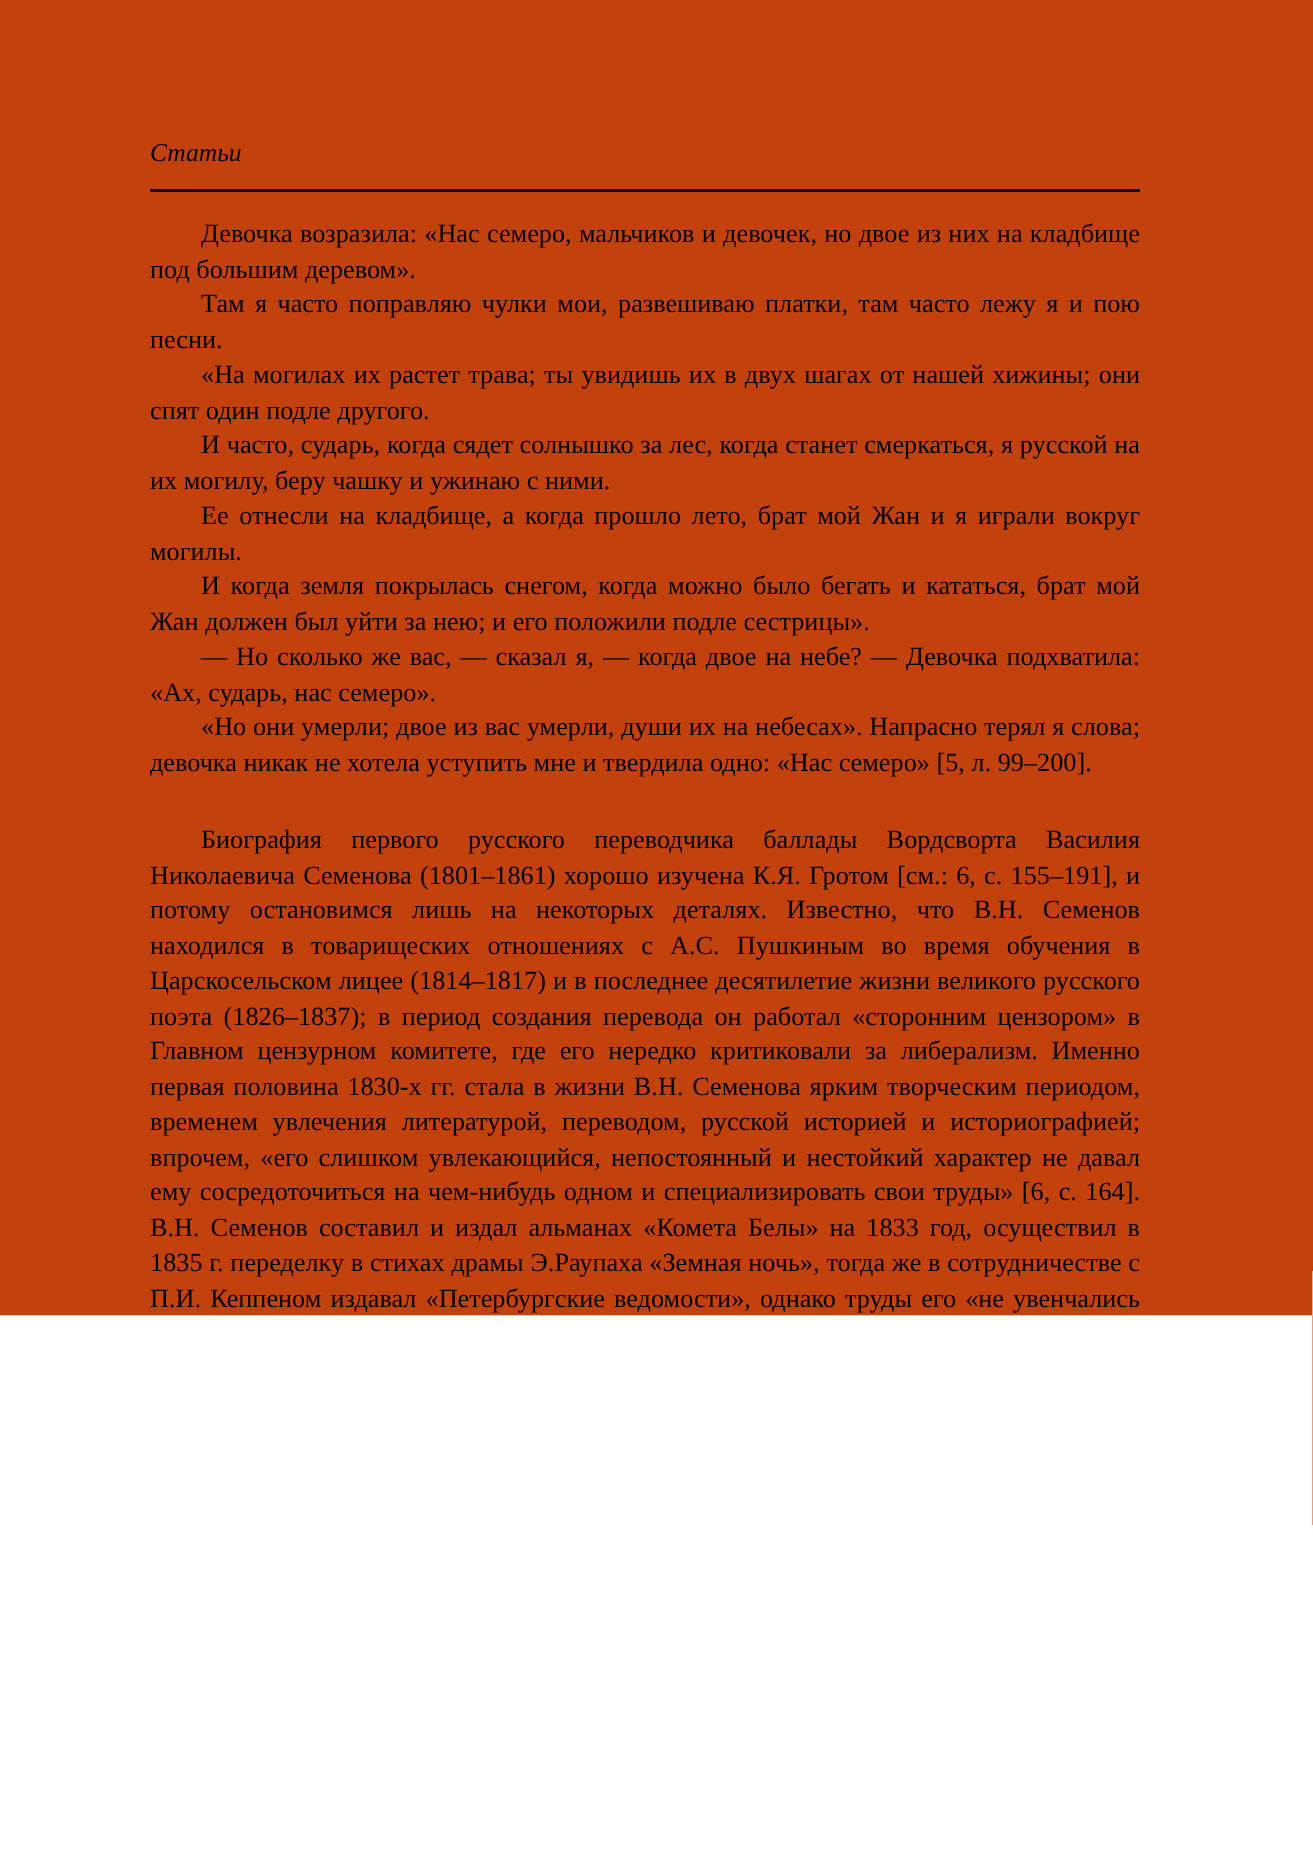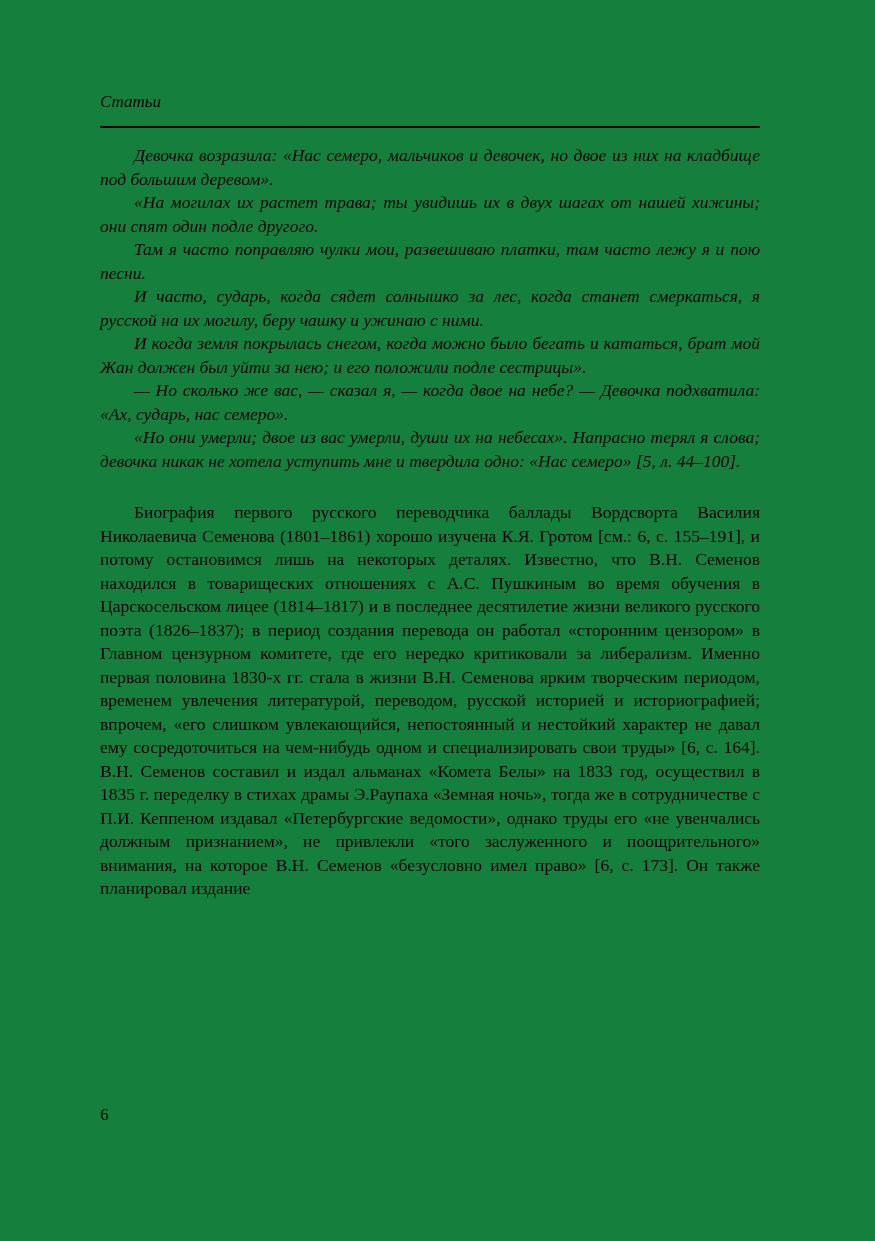--- a/index.html
+++ b/index.html
@@ -3,23 +3,23 @@
 <meta charset="utf-8">
 <style>
   html, body {
     margin: 0;
     padding: 0;
     background: #ffffff;
   }
   .page {
     position: relative;
     width: 875px;
-    height: 1241px;
+    height: 877px;
     margin: 0 auto;
-    background: #15803d;
+    background: #c2410c;
     box-sizing: border-box;
     padding: 92px 115px 0 100px;
     font-family: "Liberation Serif", "DejaVu Serif", serif;
     color: #000000;
     overflow: hidden;
   }
   .running-header {
     font-style: italic;
     font-size: 17px;
     line-height: 20px;
@@ -34,21 +34,20 @@
   .quote p,
   .body-block p {
     margin: 0;
     text-align: justify;
     text-indent: 34px;
     font-size: 17.5px;
     line-height: 23.5px;
     hyphens: auto;
   }
   .quote p {
-    font-style: italic;
   }
   .body-block {
     margin-top: 28px;
   }
   .page-number {
     position: absolute;
     left: 100px;
     top: 1103px;
     font-size: 17.5px;
     line-height: 23px;
@@ -58,26 +57,27 @@
 <body>
 
 <div class="page">
 
   <div class="running-header">Статьи</div>
 
   <hr class="rule">
 
   <section class="quote">
     <p>Девочка возразила: «Нас семеро, мальчиков и девочек, но двое из них на кладбище под большим деревом».</p>
+    <p>Там я часто поправляю чулки мои, развешиваю платки, там часто лежу я и пою песни.</p>
     <p>«На могилах их растет трава; ты увидишь их в двух шагах от нашей хижины; они спят один подле другого.</p>
-    <p>Там я часто поправляю чулки мои, развешиваю платки, там часто лежу я и пою песни.</p>
     <p>И часто, сударь, когда сядет солнышко за лес, когда станет смеркаться, я русской на их могилу, беру чашку и ужинаю с ними.</p>
+    <p>Ее отнесли на кладбище, а когда прошло лето, брат мой Жан и я играли вокруг могилы.</p>
     <p>И когда земля покрылась снегом, когда можно было бегать и кататься, брат мой Жан должен был уйти за нею; и его положили подле сестрицы».</p>
     <p>— Но сколько же вас, — сказал я, — когда двое на небе? — Девочка подхватила: «Ах, сударь, нас семеро».</p>
-    <p>«Но они умерли; двое из вас умерли, души их на небесах». Напрасно терял я слова; девочка никак не хотела уступить мне и твердила одно: «Нас семеро» [5, л. 44–100].</p>
+    <p>«Но они умерли; двое из вас умерли, души их на небесах». Напрасно терял я слова; девочка никак не хотела уступить мне и твердила одно: «Нас семеро» [5, л. 99–200].</p>
   </section>
 
   <section class="body-block">
     <p>Биография первого русского переводчика баллады Вордсворта Василия Николаевича Семенова (1801–1861) хорошо изучена К.Я. Гротом [см.: 6, с. 155–191], и потому остановимся лишь на некоторых деталях. Известно, что В.Н. Семенов находился в товарищеских отношениях с А.С. Пушкиным во время обучения в Царскосельском лицее (1814–1817) и в последнее десятилетие жизни великого русского поэта (1826–1837); в период создания перевода он работал «сторонним цензором» в Главном цензурном комитете, где его нередко критиковали за либерализм. Именно первая половина 1830-х гг. стала в жизни В.Н. Семенова ярким творческим периодом, временем увлечения литературой, переводом, русской историей и историографией; впрочем, «его слишком увлекающийся, непостоянный и нестойкий характер не давал ему сосредоточиться на чем-нибудь одном и специализировать свои труды» [6, с. 164]. В.Н. Семенов составил и издал альманах «Комета Белы» на 1833 год, осуществил в 1835 г. переделку в стихах драмы Э.Раупаха «Земная ночь», тогда же в сотрудничестве с П.И. Кеппеном издавал «Петербургские ведомости», однако труды его «не увенчались должным признанием», не привлекли «того заслуженного и поощрительного» внимания, на которое В.Н. Семенов «безусловно имел право» [6, с. 173]. Он также планировал издание</p>
   </section>
 
   <div class="page-number">6</div>
 
 </div>
 

